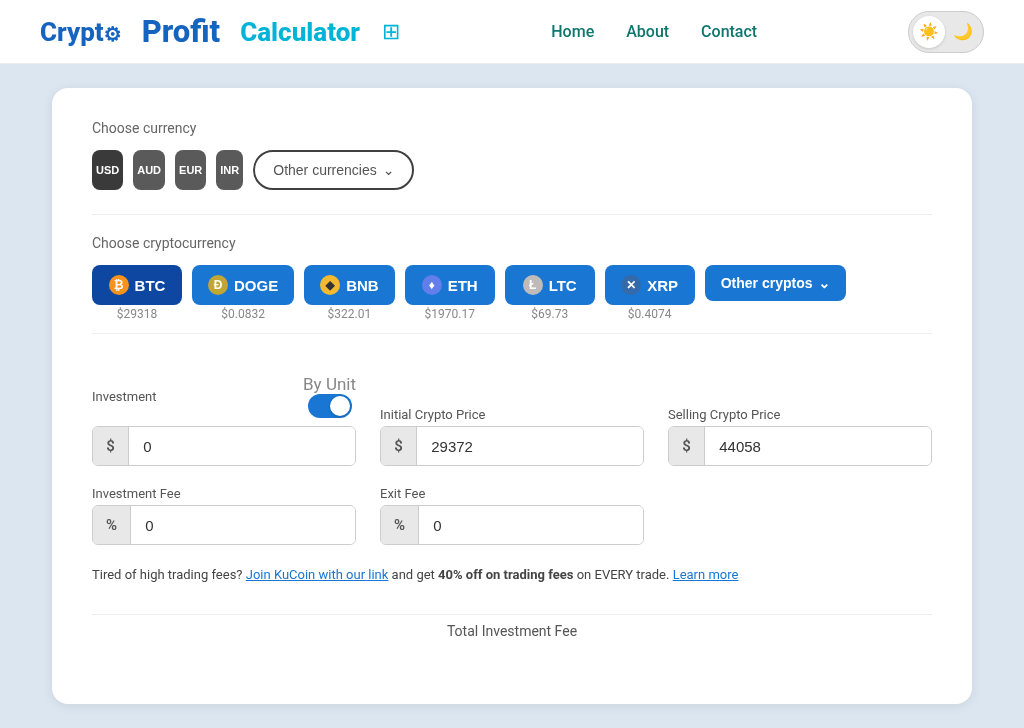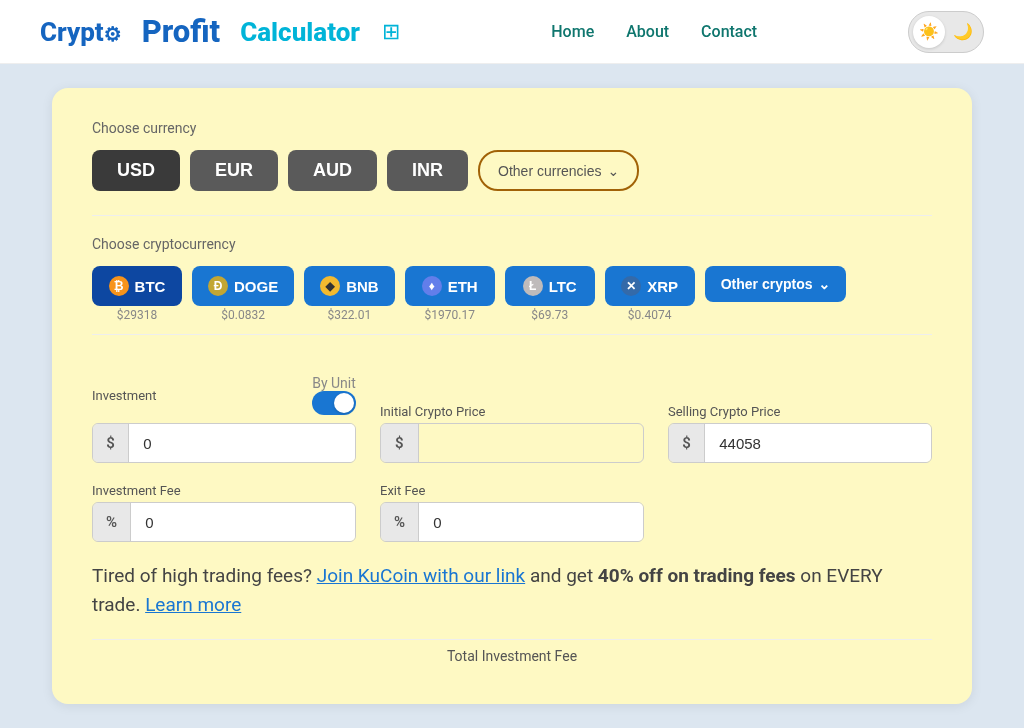--- a/index.html
+++ b/index.html
@@ -86,57 +86,57 @@
       background: transparent;
       box-shadow: none;
     }
     main {
       flex: 1;
       padding: 24px 40px;
       display: flex;
       justify-content: center;
     }
     .calculator-card {
-      background: #fef9c3;
+      background: #ffffff;
       border-radius: 16px;
       padding: 32px 40px;
       width: 100%;
       max-width: 920px;
       box-shadow: 0 2px 12px rgba(0,0,0,0.08);
     }
     .section-label {
       font-size: 14px;
       color: #666;
       margin-bottom: 14px;
       font-weight: 400;
     }
     .currency-row {
       display: flex;
       gap: 10px;
       flex-wrap: wrap;
       margin-bottom: 24px;
     }
     .currency-btn {
-      padding: 10px 25px;
+      padding: 10px 4px;
       border-radius: 8px;
       border: none;
       cursor: pointer;
-      font-size: 18px;
+      font-size: 11px;
       font-weight: 600;
       background: #5a5a5a;
       color: #fff;
       transition: background 0.15s;
     }
     .currency-btn.active {
       background: #3a3a3a;
     }
     .currency-btn-other {
       padding: 10px 18px;
       border-radius: 20px;
-      border: 2px solid #a16207;
+      border: 2px solid #404040;
       cursor: pointer;
       font-size: 14px;
       font-weight: 500;
       background: transparent;
       color: #555;
       display: flex;
       align-items: center;
       gap: 6px;
     }
     .divider {
@@ -235,21 +235,21 @@
     .input-field {
       border: none;
       outline: none;
       padding: 10px 14px;
       font-size: 15px;
       color: #333;
       width: 100%;
       background: #fff;
     }
     .by-unit-label {
-      font-size: 14px;
+      font-size: 17px;
       color: #888;
     }
     .toggle-switch {
       width: 44px;
       height: 24px;
       background: #1976d2;
       border-radius: 12px;
       position: relative;
       cursor: pointer;
     }
@@ -257,23 +257,23 @@
       width: 20px;
       height: 20px;
       background: #fff;
       border-radius: 50%;
       position: absolute;
       top: 2px;
       right: 2px;
       box-shadow: 0 1px 3px rgba(0,0,0,0.2);
     }
     .fee-notice {
-      font-size: 19px;
+      font-size: 13px;
       color: #444;
-      margin-bottom: 20px;
+      margin-bottom: 29px;
       line-height: 1.5;
     }
     .fee-notice a {
       color: #1976d2;
       text-decoration: underline;
     }
     .fee-notice strong {
       font-weight: 700;
     }
     .total-label {
@@ -322,22 +322,22 @@
     <button class="theme-btn dark">🌙</button>
   </div>
 </header>
 
 <main>
   <div class="calculator-card">
 
     <div class="section-label">Choose currency</div>
     <div class="currency-row">
       <button class="currency-btn active">USD</button>
+      <button class="currency-btn">AUD</button>
       <button class="currency-btn">EUR</button>
-      <button class="currency-btn">AUD</button>
       <button class="currency-btn">INR</button>
       <button class="currency-btn-other">
         <span>Other currencies</span>
         <span>⌄</span>
       </button>
     </div>
 
     <div class="divider"></div>
 
     <div class="crypto-section-label">Choose cryptocurrency</div>
@@ -422,20 +422,21 @@
         </div>
         <div class="input-with-prefix">
           <span class="input-prefix">$</span>
           <input class="input-field" type="number" value="0" style="">
         </div>
       </div>
       <div class="input-block">
         <div class="input-block-label">Initial Crypto Price</div>
         <div class="input-with-prefix">
           <span class="input-prefix">$</span>
+          <input class="input-field" type="number" value="29372" style="">
         </div>
       </div>
       <div class="input-block">
         <div class="input-block-label">Selling Crypto Price</div>
         <div class="input-with-prefix">
           <span class="input-prefix">$</span>
           <input class="input-field" type="number" value="44058" style="">
         </div>
       </div>
     </div>

